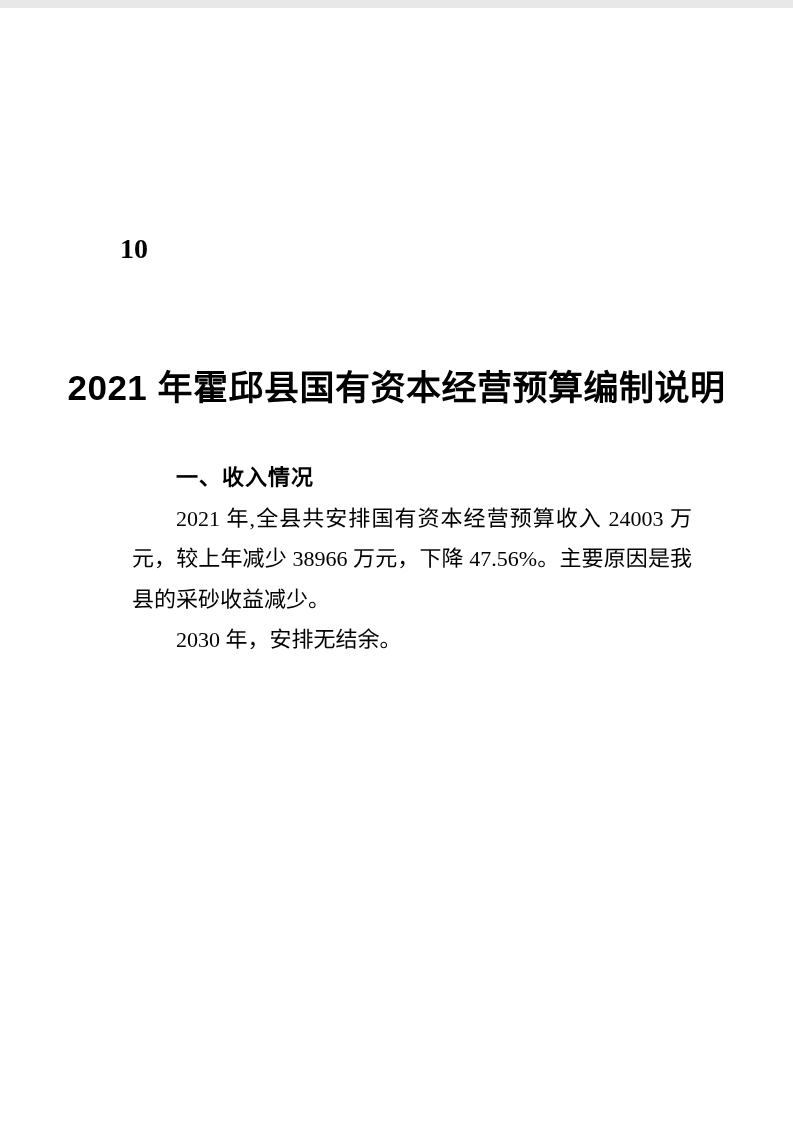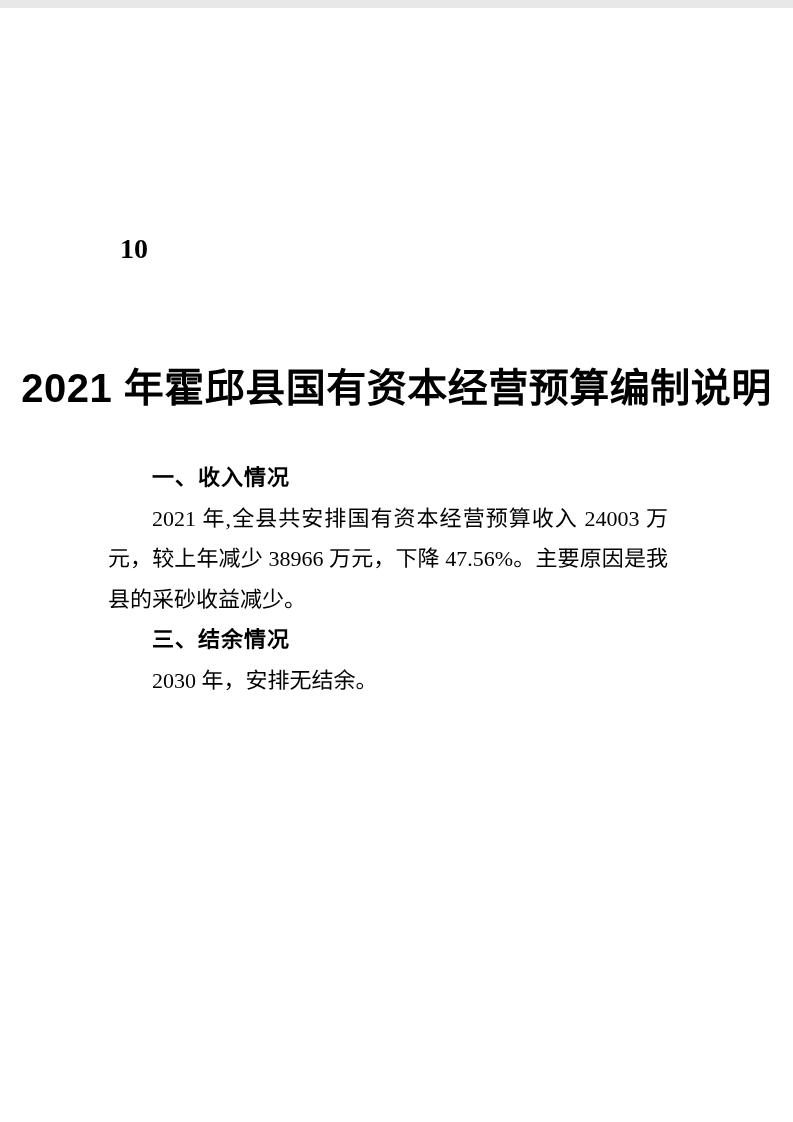--- a/index.html
+++ b/index.html
@@ -28,28 +28,28 @@
   }
   .doc-title {
     position: absolute;
     top: 358px;
     left: 0;
     width: 100%;
     margin: 0;
     text-align: center;
     font-family: "Liberation Sans", "DejaVu Sans", sans-serif;
     font-weight: bold;
-    font-size: 40px;
+    font-size: 35px;
     line-height: 44px;
     letter-spacing: 0.5px;
   }
   .content {
     position: absolute;
     top: 450px;
-    left: 108px;
+    left: 132px;
     width: 560px;
     font-size: 22px;
     line-height: 40.5px;
   }
   .section-heading {
     margin: 0;
     text-indent: 2em;
     font-family: "Liberation Sans", "DejaVu Sans", sans-serif;
     font-weight: bold;
     font-size: 22px;
@@ -74,19 +74,18 @@
 
   <div class="content">
 
     <div>
       <h2 class="section-heading">一、收入情况</h2>
       <p class="body-paragraph">2021 年,全县共安排国有资本经营预算收入 24003 万元，较上年减少 38966 万元，下降 47.56%。主要原因是我县的采砂收益减少。</p>
     </div>
 
 
     <div>
-      <h2 class="section-heading">三、结余情况</h2>
       <p class="body-paragraph">2030 年，安排无结余。</p>
     </div>
 
   </div>
 
 </div>
 
 </body></html>

